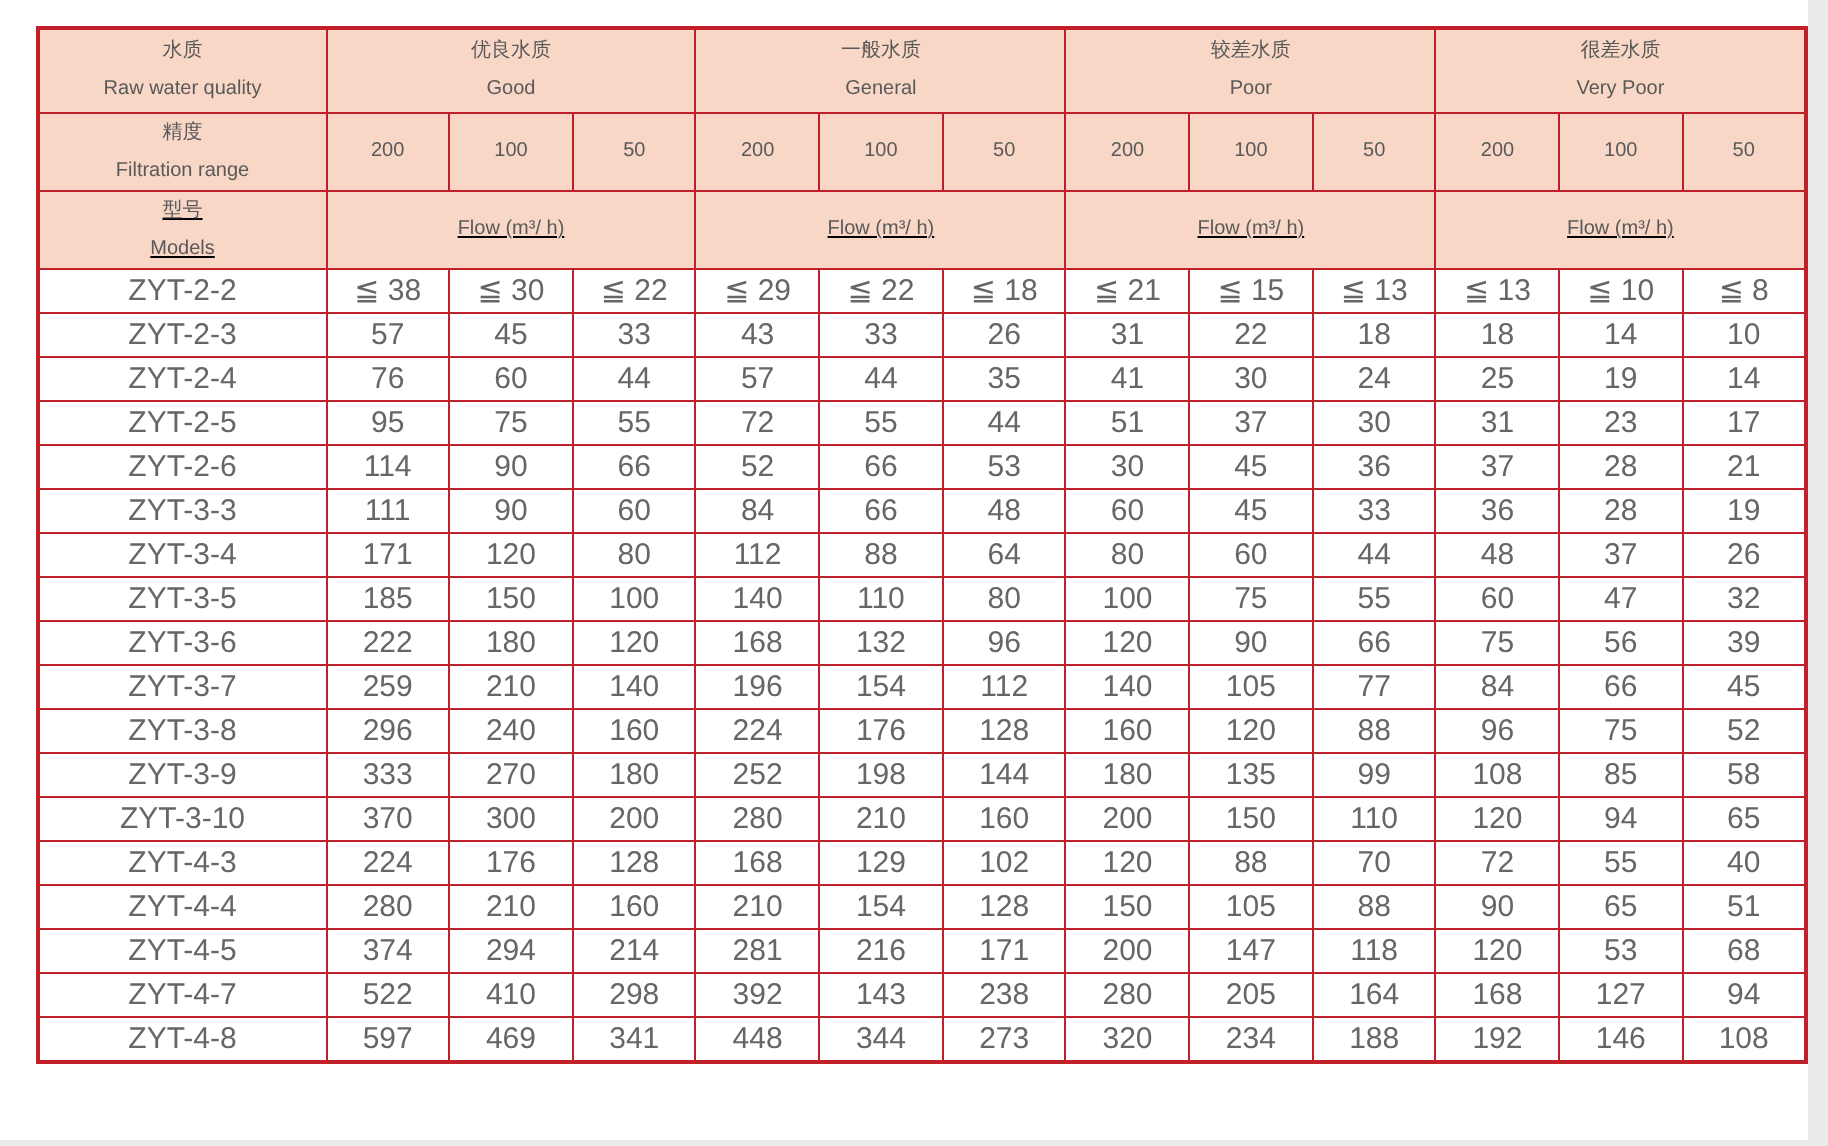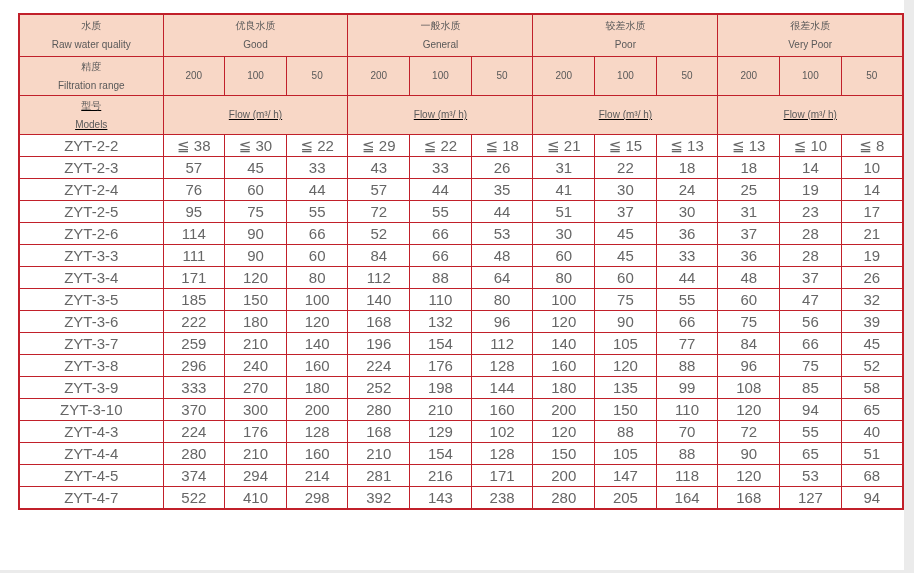--- a/index.html
+++ b/index.html
@@ -387,14 +387,29 @@
         <td>392</td>
         <td>143</td>
         <td>238</td>
         <td>280</td>
         <td>205</td>
         <td>164</td>
         <td>168</td>
         <td>127</td>
         <td>94</td>
       </tr>
+      <tr>
+        <td class="model">ZYT-4-8</td>
+        <td>597</td>
+        <td>469</td>
+        <td>341</td>
+        <td>448</td>
+        <td>344</td>
+        <td>273</td>
+        <td>320</td>
+        <td>234</td>
+        <td>188</td>
+        <td>192</td>
+        <td>146</td>
+        <td>108</td>
+      </tr>
     </tbody>
 </table>
 
 </body></html>

